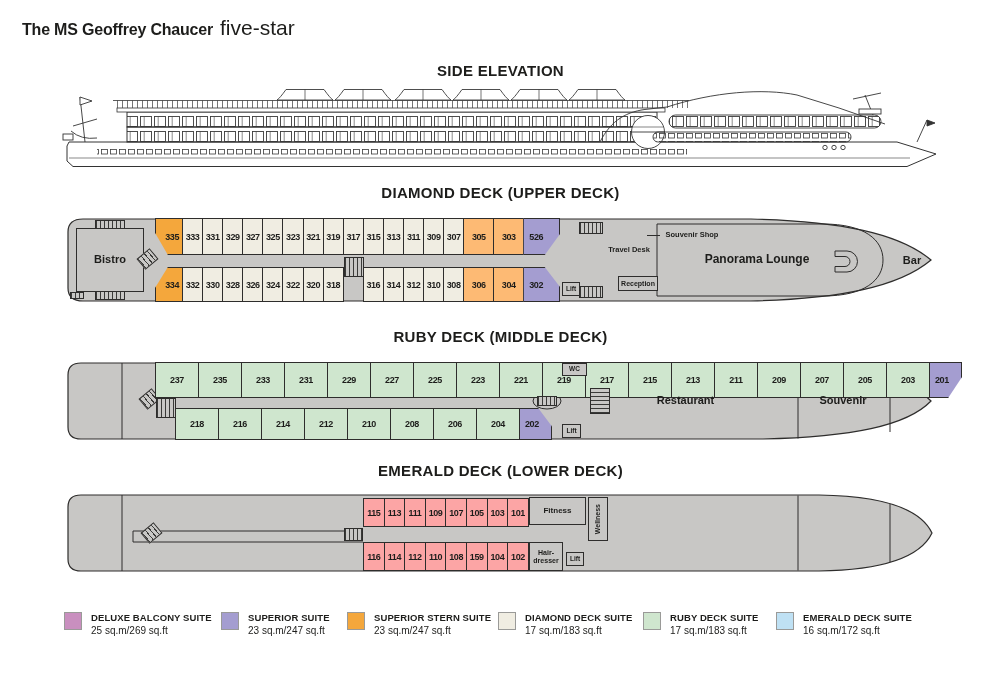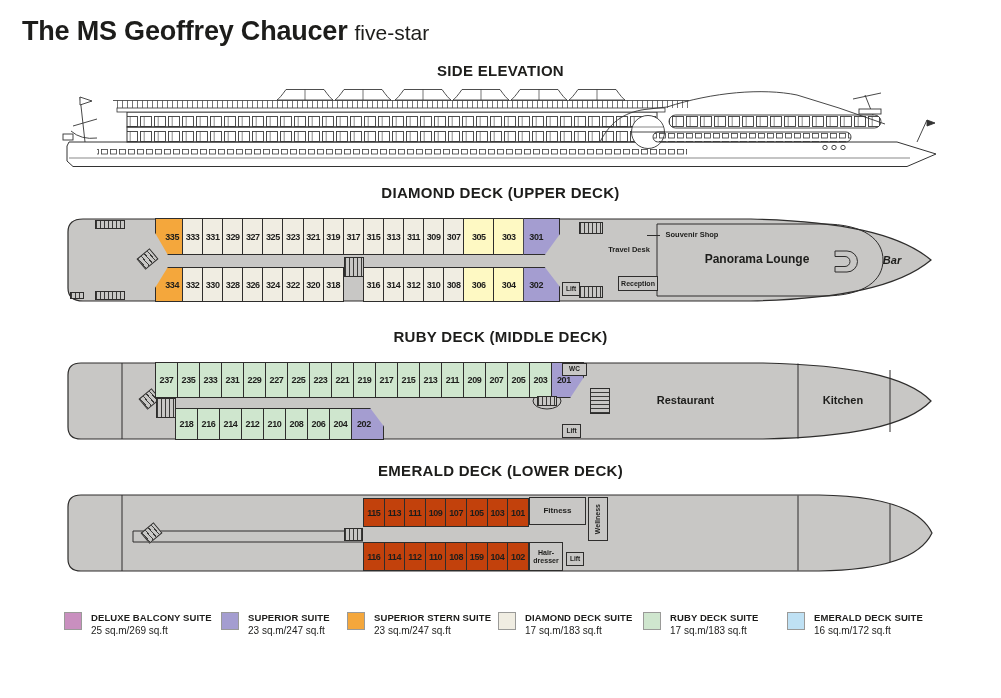--- a/index.html
+++ b/index.html
@@ -1,39 +1,39 @@
 <!DOCTYPE html>
 <html><head>
 <meta charset="utf-8">
 <style>
   html,body{margin:0;padding:0;}
   body{font-family:"Liberation Sans",sans-serif;background:#fff;color:#1d1d1b;}
   #page{position:relative;width:1001px;height:698px;background:#fff;overflow:hidden;}
   *{box-sizing:border-box;}
 
   .title{position:absolute;left:22px;top:16px;white-space:nowrap;}
-  .t-main{font-size:27px;font-weight:700;letter-spacing:-0.2px;}
+  .t-main{font-size:16px;font-weight:700;letter-spacing:-0.2px;}
   .t-sub{font-size:21px;font-weight:400;margin-left:7px;}
 
   .deck-heading{position:absolute;left:0;width:100%;text-align:center;
     font-size:15px;font-weight:700;letter-spacing:0.3px;}
 
   .deck{position:absolute;left:63px;width:872px;}
   .deck svg.hull{position:absolute;left:0;top:0;}
 
   .row{position:absolute;display:flex;align-items:stretch;padding-left:1px;}
   .sub{display:flex;align-items:stretch;}
   .cabin{flex:0 0 auto;margin-left:-1px;border:1px solid #2e2d2c;
     display:flex;align-items:center;justify-content:center;
     font-size:9px;font-weight:700;letter-spacing:-0.4px;color:#1d1d1b;}
   .t-diamond{width:21.1px;background:#f0ede2;}
-  .t-ruby{width:23px;background:#cfe6ce;}
-  .t-emerald{width:21.6px;background:#c2410c;}
+  .t-ruby{width:44px;background:#cfe6ce;}
+  .t-emerald{width:21.6px;background:#fca5a5;}
   .t-stern{width:28px;background:#f4a73c;}
-  .t-deluxe{width:31px;background:#fef9c3;}
+  .t-deluxe{width:31px;background:#fdba74;}
   .t-superior{width:37px;background:#a49dd0;}
   .cabin.narrow{width:33px;}
   .cut-bl{clip-path:polygon(0 0,100% 0,100% 100%,46% 100%,0 40%);justify-content:flex-end;padding-right:3px;}
   .cut-tl{clip-path:polygon(0 60%,46% 0,100% 0,100% 100%,0 100%);justify-content:flex-end;padding-right:3px;}
   .cut-br{clip-path:polygon(0 0,100% 0,100% 42%,58% 100%,0 100%);justify-content:flex-start;padding-left:5px;}
   .cut-tr{clip-path:polygon(0 0,58% 0,100% 58%,100% 100%,0 100%);justify-content:flex-start;padding-left:5px;}
 
   .stair-gap{flex:0 0 auto;width:20px;position:relative;}
   .stair-gap::before{content:'';position:absolute;left:0;right:0;top:-10px;height:18px;
     border:1px solid #2e2d2c;background:#c8c7c5;
@@ -134,20 +134,23 @@
       <rect x="8" y="50" width="10" height="6" fill="#fff"></rect>
     </g>
   </svg>
 
   <div class="deck" style="top:218px;height:84px;">
     <svg class="hull" width="872" height="84" viewBox="0 0 872 84">
       <path d="M20,1 H688 C776,3 836,15 868,42 C836,69 776,81 688,83 H20 Q5,83 5,70 V14 Q5,1 20,1 Z" fill="#c8c7c5" stroke="#2e2d2c" stroke-width="1.2"></path>
       <path d="M594,6 H760 C802,6 820,22 820,42 C820,62 802,78 760,78 H594 Z" fill="none" stroke="#2e2d2c" stroke-width="1"></path>
       <path d="M772,33 h12 a10.5,10.5 0 0 1 0,21 h-12 v-5.5 h10 a5,5 0 0 0 0,-10 h-10 Z" fill="#c8c7c5" stroke="#2e2d2c" stroke-width="1"></path>
     </svg>
+    <div class="rbox" style="left:13px;top:10px;width:68px;height:64px;font-size:11px;">
+      <span>Bistro</span>
+    </div>
     <div class="hatch" style="left:32px;top:2px;width:30px;height:9px;"></div>
     <div class="hatch" style="left:32px;top:73px;width:30px;height:9px;"></div>
     <div class="hatch" style="left:7px;top:74px;width:14px;height:7px;"></div>
     <div class="stairs-diag" style="left:76px;top:34px;"></div>
 
     <div class="row" style="left:92px;top:0;height:37px;">
 
     <div class="cabin t-stern cut-bl">335</div>
         <div class="cabin t-diamond">333</div>
         <div class="cabin t-diamond">331</div>
@@ -158,21 +161,21 @@
         <div class="cabin t-diamond">321</div>
         <div class="cabin t-diamond">319</div>
         <div class="cabin t-diamond">317</div>
         <div class="cabin t-diamond">315</div>
         <div class="cabin t-diamond">313</div>
         <div class="cabin t-diamond">311</div>
         <div class="cabin t-diamond">309</div>
         <div class="cabin t-diamond">307</div>
         <div class="cabin t-deluxe">305</div>
         <div class="cabin t-deluxe">303</div>
-        <div class="cabin t-superior cut-br">301</div>
+        <div class="cabin t-superior cut-br">526</div>
       </div>
     <div class="row" style="left:92px;top:49px;height:35px;">
       <div class="sub">
 
       <div class="cabin t-stern cut-tl">334</div>
           <div class="cabin t-diamond">332</div>
           <div class="cabin t-diamond">330</div>
           <div class="cabin t-diamond">328</div>
           <div class="cabin t-diamond">326</div>
           <div class="cabin t-diamond">324</div>
@@ -199,21 +202,21 @@
     <div class="rbox" style="left:499px;top:64px;width:18px;height:14px;font-size:6.5px;">
       <span>Lift</span>
     </div>
     <div class="plain-label" style="left:540px;top:28px;width:52px;font-size:7.5px;">Travel Desk</div>
     <div class="tick" style="left:584px;top:17px;width:13px;"></div>
     <div class="plain-label" style="left:598px;top:13px;width:62px;font-size:7.5px;">Souvenir Shop</div>
     <div class="rbox" style="left:555px;top:58px;width:40px;height:15px;font-size:7px;">
       <span>Reception</span>
     </div>
     <div class="plain-label" style="left:614px;top:35px;width:160px;font-size:12px;">Panorama Lounge</div>
-    <div class="plain-label" style="left:814px;top:37px;width:30px;font-size:11px;font-style:italic;">Bar</div>
+    <div class="plain-label" style="left:834px;top:37px;width:30px;font-size:11px;">Bar</div>
   </div>
 
   <div class="deck" style="top:362px;height:78px;">
     <svg class="hull" width="872" height="78" viewBox="0 0 872 78">
       <path d="M18,1 H700 C788,3 844,14 868,39 C844,64 788,75 700,77 H18 Q5,77 5,65 V13 Q5,1 18,1 Z" fill="#c8c7c5" stroke="#2e2d2c" stroke-width="1.2"></path>
       <line x1="59" y1="1" x2="59" y2="77" stroke="#2e2d2c" stroke-width="1"></line>
       <line x1="735" y1="1.5" x2="735" y2="76.5" stroke="#2e2d2c" stroke-width="1"></line>
       <line x1="827" y1="8" x2="827" y2="70" stroke="#2e2d2c" stroke-width="1"></line>
       <ellipse cx="484" cy="39" rx="14" ry="8" fill="#c8c7c5" stroke="#2e2d2c" stroke-width="1"></ellipse>
     </svg>
@@ -259,21 +262,21 @@
 
     <div class="hatch" style="left:474px;top:34px;width:20px;height:10px;"></div>
     <div class="hatch hatch-h" style="left:527px;top:26px;width:20px;height:26px;"></div>
     <div class="rbox" style="left:499px;top:1px;width:25px;height:13px;font-size:6.5px;">
       <span>WC</span>
     </div>
     <div class="rbox" style="left:499px;top:62px;width:19px;height:14px;font-size:6.5px;">
       <span>Lift</span>
     </div>
     <div class="plain-label" style="left:560px;top:33px;width:125px;font-size:11px;">Restaurant</div>
-    <div class="plain-label" style="left:745px;top:33px;width:70px;font-size:11px;">Kitchen</div>
+    <div class="plain-label" style="left:745px;top:33px;width:70px;font-size:11px;">Souvenir</div>
   </div>
 
   <div class="deck" style="top:494px;height:78px;">
     <svg class="hull" width="872" height="78" viewBox="0 0 872 78">
       <path d="M18,1 H756 C824,2 858,16 869,39 C858,62 824,76 756,77 H18 Q5,77 5,65 V13 Q5,1 18,1 Z" fill="#c8c7c5" stroke="#2e2d2c" stroke-width="1.2"></path>
       <line x1="59" y1="1" x2="59" y2="77" stroke="#2e2d2c" stroke-width="1"></line>
       <line x1="735" y1="1.5" x2="735" y2="76.5" stroke="#2e2d2c" stroke-width="1"></line>
       <line x1="827" y1="10" x2="827" y2="68" stroke="#2e2d2c" stroke-width="1"></line>
       <path d="M70,37 H300 M70,48 H300 M70,37 V48" fill="none" stroke="#2e2d2c" stroke-width="1"></path>
     </svg>
@@ -345,21 +348,21 @@
       <div class="leg-size">17 sq.m/183 sq.ft</div>
     </div>
   </div>
   <div class="legend-item" style="left:643px;">
     <div class="swatch" style="background: rgb(207, 230, 206);"></div>
     <div>
       <div class="leg-name">RUBY DECK SUITE</div>
       <div class="leg-size">17 sq.m/183 sq.ft</div>
     </div>
   </div>
-  <div class="legend-item" style="left:776px;margin-left:11px;">
+  <div class="legend-item" style="left:776px;">
     <div class="swatch" style="background: rgb(191, 225, 244);"></div>
     <div>
       <div class="leg-name">EMERALD DECK SUITE</div>
       <div class="leg-size">16 sq.m/172 sq.ft</div>
     </div>
   </div>
 
 </div>
 
 </body></html>

